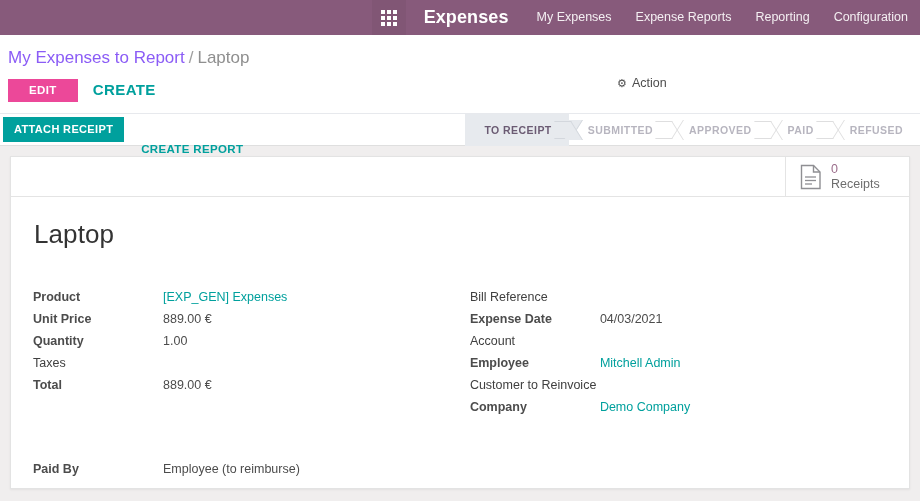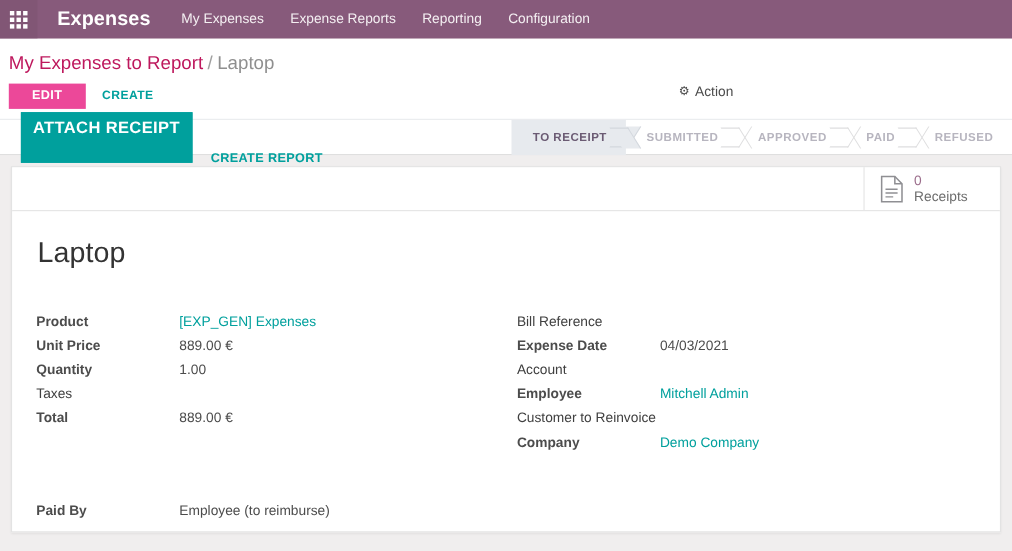--- a/index.html
+++ b/index.html
@@ -12,20 +12,21 @@
     -webkit-font-smoothing: antialiased;
   }
 
   
   .navbar {
     height: 35px;
     background: #875a7b;
     display: flex;
     align-items: stretch;
     position: relative;
+    justify-content: flex-end;
   }
   .apps-btn {
     width: 34px;
     background: #7c517080;
     display: flex;
     align-items: center;
     justify-content: center;
     cursor: pointer;
   }
   .apps-grid {
@@ -69,21 +70,21 @@
     display: flex;
     align-items: baseline;
     padding: 13px 0 0 8px;
   }
   .breadcrumb {
     font-size: 17px;
     color: #636363;
     white-space: nowrap;
   }
   .breadcrumb .crumb-link {
-    color: #be185d;
+    color: #8b5cf6;
     cursor: pointer;
   }
   .breadcrumb .crumb-sep { color: #a0a0a0; padding: 0 4px; }
   .breadcrumb .crumb-active { color: #8f8f8f; }
 
   .cp-row2 {
     display: flex;
     align-items: center;
     padding: 8px 0 9px 8px;
     position: relative;
@@ -95,21 +96,21 @@
     font-size: 11.5px;
     font-weight: bold;
     letter-spacing: .4px;
     padding: 5px 21px 6px;
     border: none;
     cursor: pointer;
   }
   .btn-create {
     color: #00a09d;
     background: transparent;
-    font-size: 11px;
+    font-size: 15px;
     font-weight: bold;
     letter-spacing: .4px;
     padding: 5px 10px 6px;
     border: none;
     margin-left: 5px;
     cursor: pointer;
   }
   .action-wrap {
     position: absolute;
     left: 617px;
@@ -133,26 +134,26 @@
     background: #ffffff;
     border-bottom: 1px solid #dfdfdf;
     height: 32px;
     display: flex;
     align-items: center;
     position: relative;
   }
   .btn-attach {
     background: #00a09d;
     color: #fff;
-    font-size: 15px;
+    font-size: 11px;
     font-weight: bold;
     letter-spacing: .35px;
     border: 1px solid #00a09d;
-    padding: 5px 10px 22px;
-    margin-left: 19px;
+    padding: 5px 10px 6px;
+    margin-left: 3px;
     cursor: pointer;
   }
   .btn-createrep {
     background: transparent;
     color: #00a09d;
     font-size: 11.5px;
     font-weight: bold;
     letter-spacing: .35px;
     border: none;
     padding: 5px 10px 6px;

